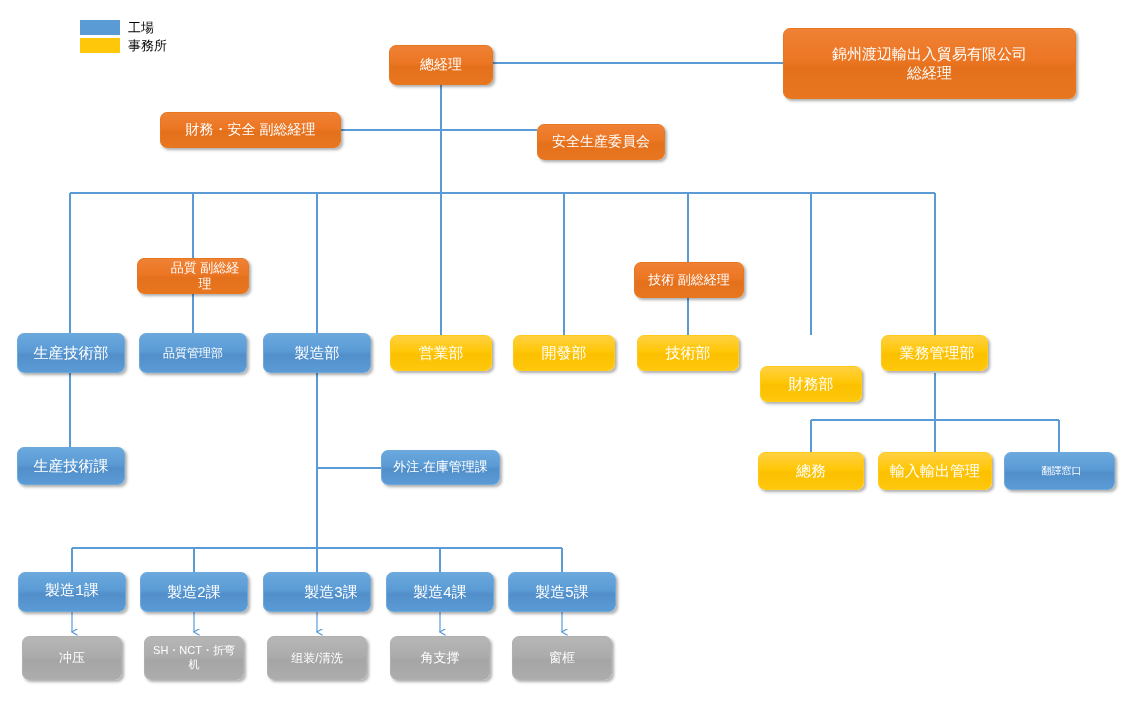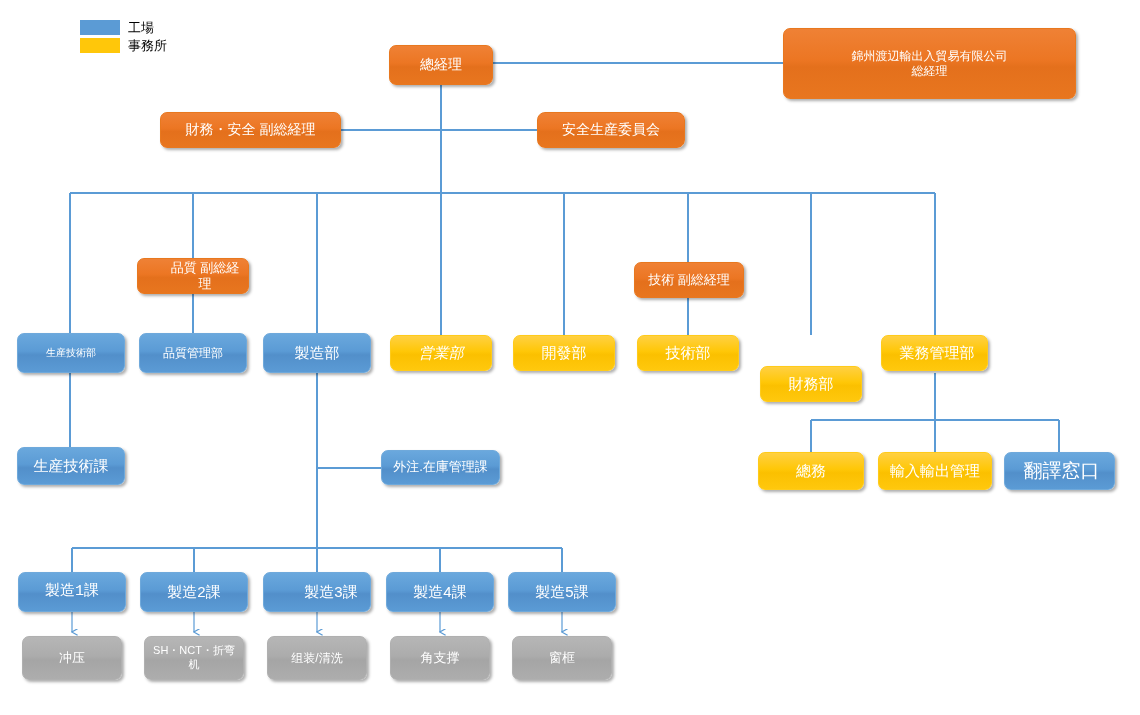--- a/index.html
+++ b/index.html
@@ -113,46 +113,46 @@
       <span class="legend-label">工場</span>
     </div>
     <div class="legend-row">
       <span class="legend-swatch yellow"></span>
       <span class="legend-label">事務所</span>
     </div>
   </div>
 
   <div class="node orange" style="left:389px;top:45px;width:104px;height:40px;font-size:14px;">總経理</div>
 
-  <div class="node orange" style="left:783px;top:28px;width:293px;height:71px;font-size:12px;white-space:pre-line;">錦州渡辺輸出入貿易有限公司
+  <div class="node orange" style="left:783px;top:28px;width:293px;height:71px;font-size:15px;white-space:pre-line;">錦州渡辺輸出入貿易有限公司
 総経理</div>
 
   <div class="node orange" style="left:160px;top:112px;width:181px;height:36px;font-size:14px;">財務・安全 副総経理</div>
 
-  <div class="node orange" style="left:537px;top:112px;width:148px;height:36px;font-size:14px;border-radius:8px;">安全生産委員会</div>
+  <div class="node orange" style="left:537px;top:124px;width:128px;height:36px;font-size:14px;">安全生産委員会</div>
 
   <div class="node orange" style="left:137px;top:258px;width:112px;height:36px;font-size:13px;padding-left:28px;">品質 副総経理</div>
 
   <div class="node orange" style="left:634px;top:262px;width:110px;height:36px;font-size:13px;">技術 副総経理</div>
 
-  <div class="node blue" style="left:17px;top:333px;width:108px;height:40px;font-size:10px;">生産技術部</div>
+  <div class="node blue" style="left:17px;top:333px;width:108px;height:40px;font-size:15px;">生産技術部</div>
   <div class="node blue" style="left:139px;top:333px;width:108px;height:40px;font-size:12px;">品質管理部</div>
   <div class="node blue" style="left:263px;top:333px;width:108px;height:40px;font-size:15px;">製造部</div>
-  <div class="node yellow" style="left:390px;top:335px;width:102px;height:36px;font-size:15px;font-style:italic;">営業部</div>
+  <div class="node yellow" style="left:390px;top:335px;width:102px;height:36px;font-size:15px;">営業部</div>
   <div class="node yellow" style="left:513px;top:335px;width:102px;height:36px;font-size:15px;">開發部</div>
   <div class="node yellow" style="left:637px;top:335px;width:102px;height:36px;font-size:15px;">技術部</div>
   <div class="node yellow" style="left:760px;top:335px;width:102px;height:36px;font-size:15px;margin-top:31px;">財務部</div>
   <div class="node yellow" style="left:881px;top:335px;width:107px;height:36px;font-size:15px;padding-left:9px;">業務管理部</div>
 
   <div class="node blue" style="left:17px;top:447px;width:108px;height:38px;font-size:15px;">生産技術課</div>
   <div class="node blue" style="left:381px;top:450px;width:119px;height:35px;font-size:13px;">外注.在庫管理課</div>
 
   <div class="node yellow" style="left:758px;top:452px;width:106px;height:38px;font-size:15px;">總務</div>
   <div class="node yellow" style="left:878px;top:452px;width:114px;height:38px;font-size:15px;">輸入輸出管理</div>
-  <div class="node blue" style="left:1004px;top:452px;width:111px;height:38px;font-size:19px;padding-left:8px;">翻譯窓口</div>
+  <div class="node blue" style="left:1004px;top:452px;width:111px;height:38px;font-size:10px;padding-left:8px;">翻譯窓口</div>
 
   <div class="node blue" style="left:18px;top:572px;width:108px;height:40px;font-size:15px;font-family:Liberation Mono, monospace;">製造1課</div>
   <div class="node blue" style="left:140px;top:572px;width:108px;height:40px;font-size:15px;">製造2課</div>
   <div class="node blue" style="left:263px;top:572px;width:108px;height:40px;font-size:15px;padding-left:32px;">製造3課</div>
   <div class="node blue" style="left:386px;top:572px;width:108px;height:40px;font-size:15px;">製造4課</div>
   <div class="node blue" style="left:508px;top:572px;width:108px;height:40px;font-size:15px;">製造5課</div>
 
   <div class="node gray" style="left:22px;top:636px;width:100px;height:44px;font-size:13px;">冲压</div>
   <div class="node gray" style="left:267px;top:636px;width:100px;height:44px;font-size:12px;">组装/清洗</div>
   <div class="node gray" style="left:144px;top:636px;width:100px;height:44px;font-size:11px;">SH・NCT・折弯机</div>

